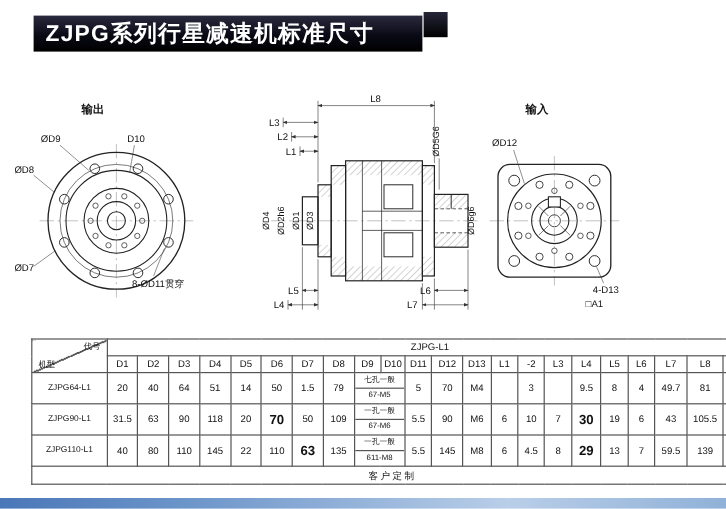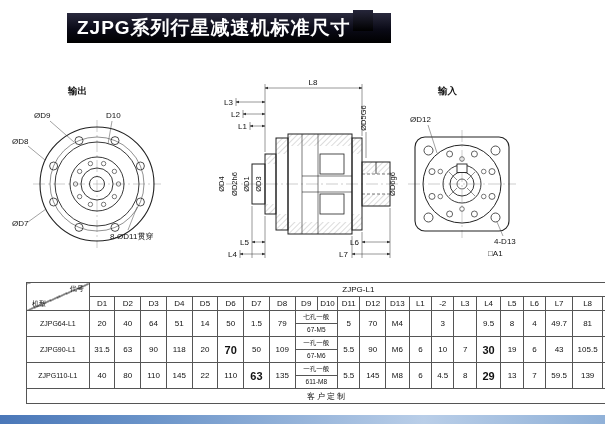--- a/index.html
+++ b/index.html
@@ -4,21 +4,21 @@
 <style>
   html,body{margin:0;padding:0;}
   body{
     width:605px;height:424px;position:relative;overflow:hidden;
     background:#ffffff;
     font-family:"Liberation Sans","DejaVu Sans",sans-serif;
   }
   .titlebar{
     position:absolute;left:28px;top:13px;width:324px;height:30px;
     background:linear-gradient(180deg,#2a2a3e 0%,#0a0a16 55%,#000 100%);
-    color:#fff;display:flex;align-items:center;padding-left:10px;box-sizing:border-box;margin-left:39px;
+    color:#fff;display:flex;align-items:center;padding-left:10px;box-sizing:border-box;
   }
   .titlebar span{font-size:19px;font-weight:bold;letter-spacing:1px;white-space:nowrap;}
   .titletab{position:absolute;left:353px;top:10px;width:20px;height:21px;
     background:linear-gradient(180deg,#26263a,#000);}
   .bottombar{position:absolute;left:0;bottom:0;width:605px;height:9px;
     background:linear-gradient(90deg,#4a77b8 0%,#6b94c9 25%,#b9cee8 70%,#90b1d8 100%);}
   svg.drawing{position:absolute;left:0;top:58px;font-family:"Liberation Sans","DejaVu Sans",sans-serif;}
   svg text{font-size:8px;fill:#111;}
   svg text.view-label{font-size:9.5px;font-weight:bold;}
   svg text.rot{font-size:7.5px;}

